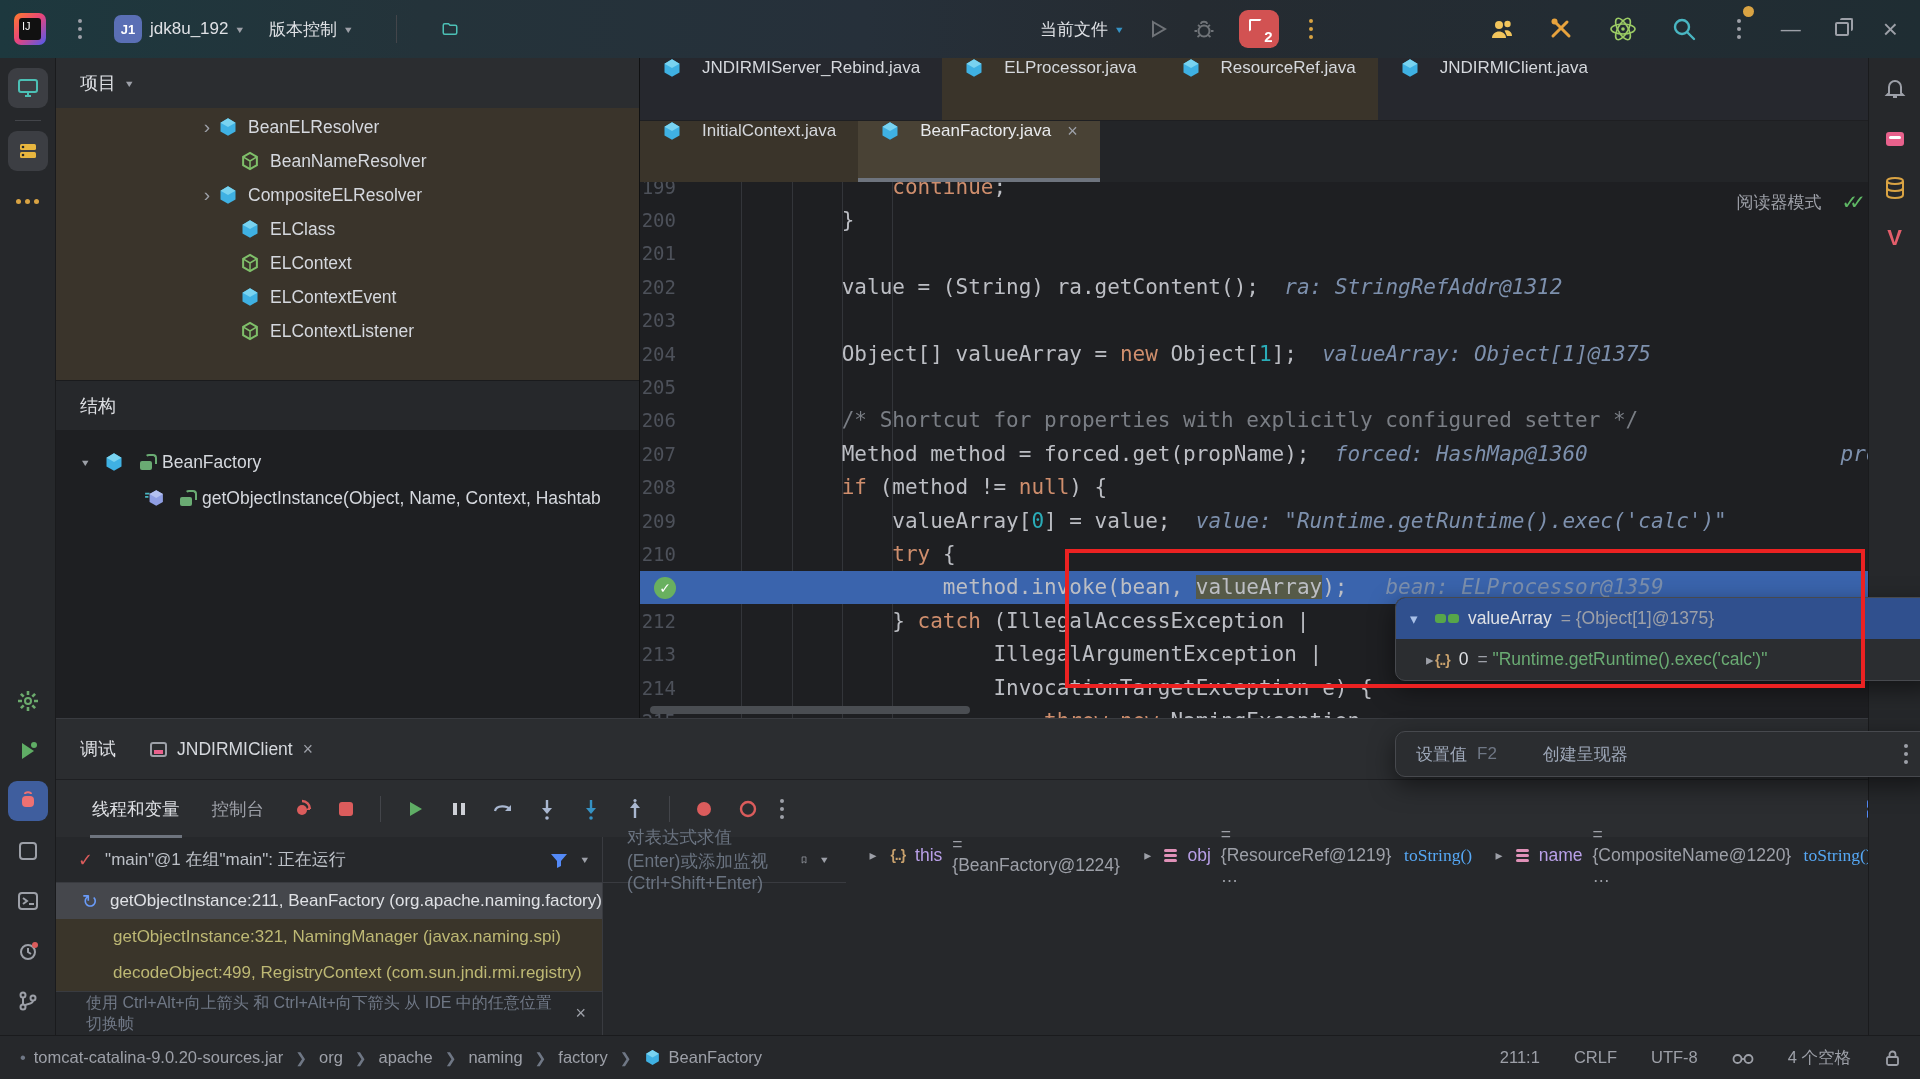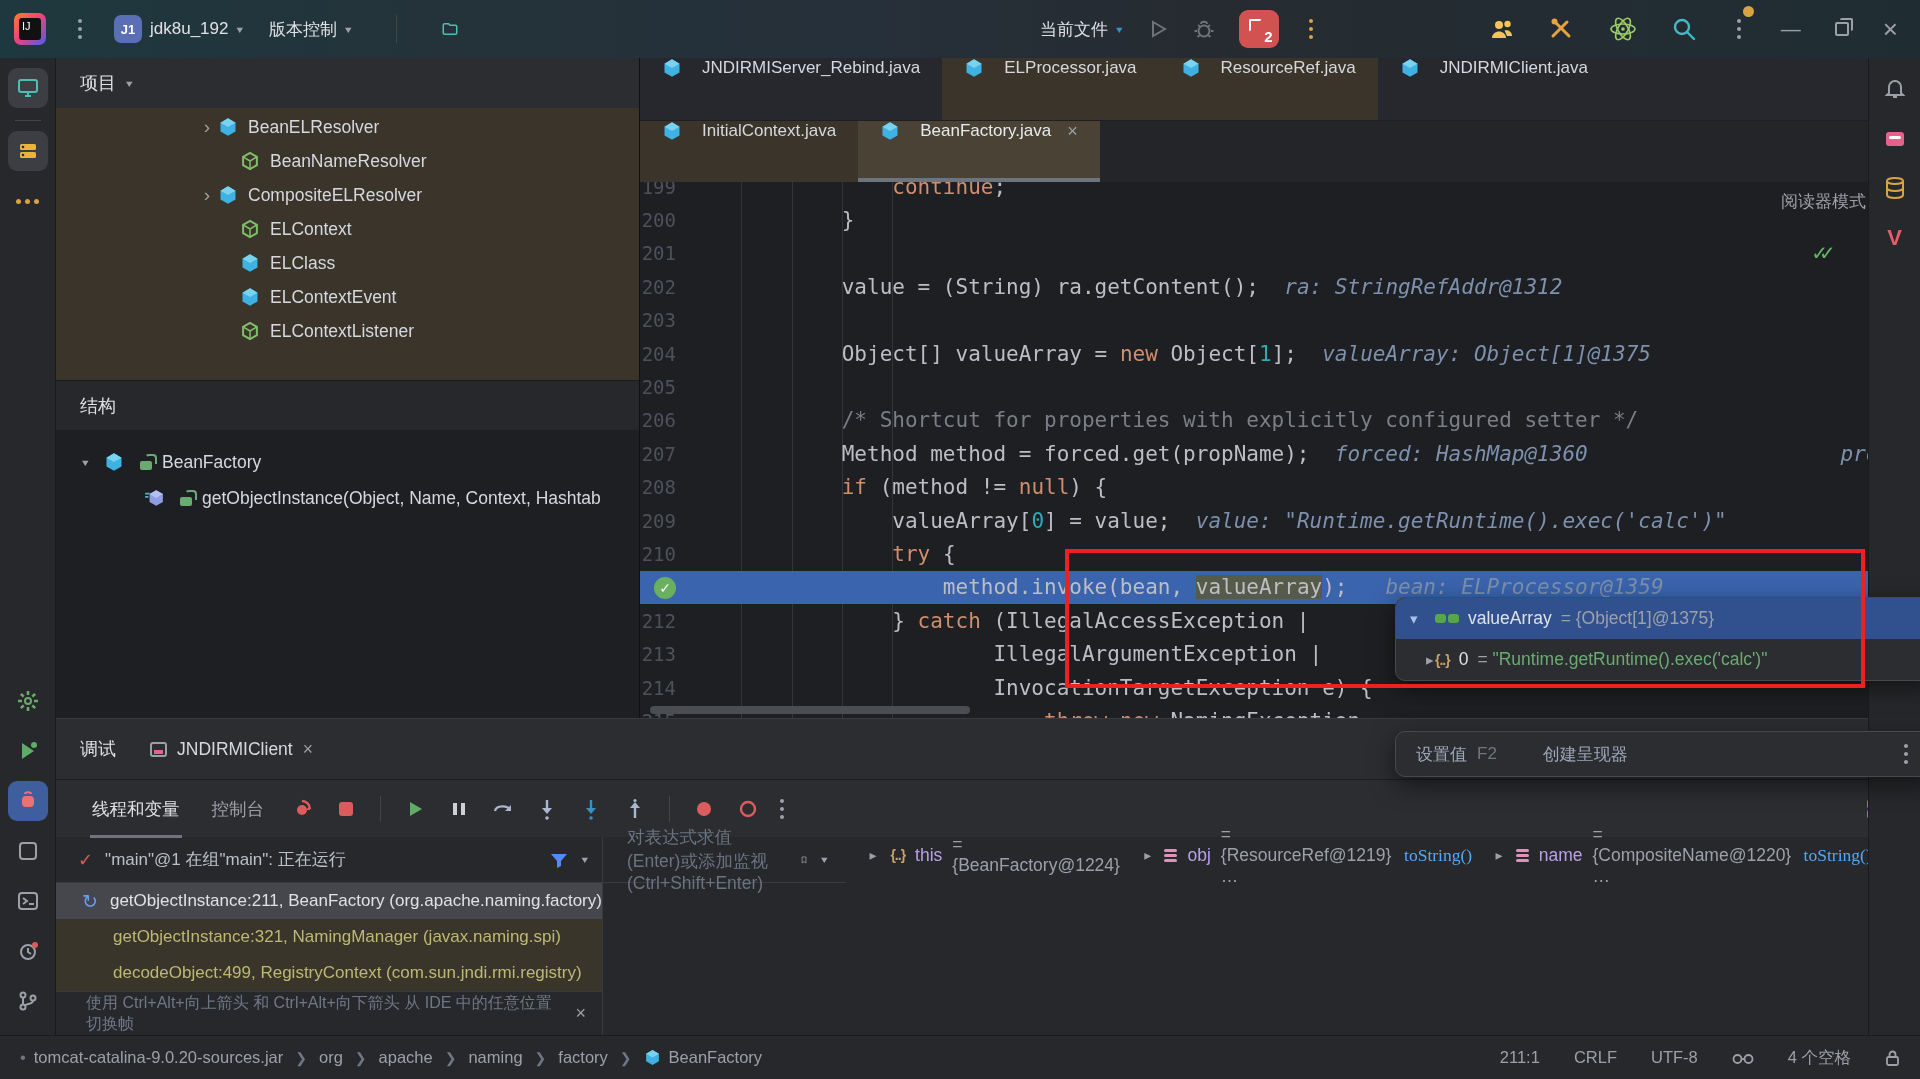--- a/index.html
+++ b/index.html
@@ -83,22 +83,22 @@
     font-family:"DejaVu Sans Mono",monospace; font-size:19px; }
   .code-text { font-family:"DejaVu Sans Mono",monospace; font-size:21px; color:#bcbec4; flex:1; overflow:hidden; }
   .code-row.cur { background:#3a64ad; }
   .sg-k { color:#cf8e6d; } .sg-d { color:#bcbec4; } .sg-n { color:#2aacb8; }
   .sg-c { color:#7a7e85;text-align:center; } .sg-h { color:#7d90ad; font-style:italic; }
   .sg-t { background:#565a48; }
   .bp-icon { display:inline-block; width:22px; height:22px; border-radius:50%; background:#69b05f;
     color:#fff; font-size:14px; line-height:22px; text-align:center; font-family:"Liberation Sans",sans-serif; }
   .guide { position:absolute; top:0; bottom:0; width:1px; background:#33353a; z-index:0; }
   .code-text,.gutter-cell { position:relative; z-index:1; }
-  #reader-mode { position:absolute; right:54px; top:132px; display:flex; align-items:center; gap:28px;
-    color:#9da0a8; font-size:17px; z-index:3;flex-direction:column; }
+  #reader-mode { position:absolute; right:54px; top:132px; display:flex; align-items:center; gap:20px;
+    color:#9da0a8; font-size:17px; z-index:3; }
   .dblcheck { color:#5fb865; font-size:20px; letter-spacing:-9px; padding-right:9px; }
   #hscroll { position:absolute; left:10px; top:524px; width:320px; height:8px; border-radius:4px; background:#4a4d52; }
   .stripe-mark { position:absolute; right:4px; width:16px; height:5px; background:#d6914d; border-radius:2px; z-index:3; }
 
   
   #dbg-popup { position:absolute; left:1395px; top:597px; width:540px; height:84px; background:#2b2d30;
     border:1px solid #47494e; border-radius:10px 0 0 10px; box-shadow:0 8px 24px rgba(0,0,0,.5); z-index:40; overflow:hidden; }
   .pop-row { height:41px; display:flex; align-items:center; padding-left:14px; font-size:17.5px; gap:9px; cursor:pointer; }
   .pop-row.sel { background:#30508e; }
   .pop-chev { color:#a8c0e8; font-size:15px; width:16px; }
@@ -371,32 +371,32 @@
         <span class="tchev">›</span>
         <svg viewBox="0 0 16 16" class="ticon">
           <path d="M8 1l6 3.5v7L8 15l-6-3.5v-7z" fill="#3fb1e3"></path>
           <path d="M8 1l6 3.5L8 8 2 4.5z" fill="#79d3f0"></path>
         </svg>
         <span>CompositeELResolver</span>
       </div>
       <div class="tree-row">
         <span class="tchev noch"></span>
         <svg viewBox="0 0 16 16" class="ticon">
-          <path d="M8 1.5l5.5 3.2v6.6L8 14.5l-5.5-3.2V4.7z" fill="none" stroke="#7fbf6a" stroke-width="1.6"></path>
-          <path d="M8 8v6.5M8 8L2.5 4.7M8 8l5.5-3.3" stroke="#7fbf6a" stroke-width="1.2" fill="none"></path>
-        </svg>
-        <span>ELContext</span>
+          <path d="M8 1l6 3.5v7L8 15l-6-3.5v-7z" fill="#3fb1e3"></path>
+          <path d="M8 1l6 3.5L8 8 2 4.5z" fill="#79d3f0"></path>
+        </svg>
+        <span>ELClass</span>
       </div>
       <div class="tree-row">
         <span class="tchev noch"></span>
         <svg viewBox="0 0 16 16" class="ticon">
-          <path d="M8 1l6 3.5v7L8 15l-6-3.5v-7z" fill="#3fb1e3"></path>
-          <path d="M8 1l6 3.5L8 8 2 4.5z" fill="#79d3f0"></path>
-        </svg>
-        <span>ELClass</span>
+          <path d="M8 1.5l5.5 3.2v6.6L8 14.5l-5.5-3.2V4.7z" fill="none" stroke="#7fbf6a" stroke-width="1.6"></path>
+          <path d="M8 8v6.5M8 8L2.5 4.7M8 8l5.5-3.3" stroke="#7fbf6a" stroke-width="1.2" fill="none"></path>
+        </svg>
+        <span>ELContext</span>
       </div>
       <div class="tree-row">
         <span class="tchev noch"></span>
         <svg viewBox="0 0 16 16" class="ticon">
           <path d="M8 1l6 3.5v7L8 15l-6-3.5v-7z" fill="#3fb1e3"></path>
           <path d="M8 1l6 3.5L8 8 2 4.5z" fill="#79d3f0"></path>
         </svg>
         <span>ELContextEvent</span>
       </div>
       <div class="tree-row">

